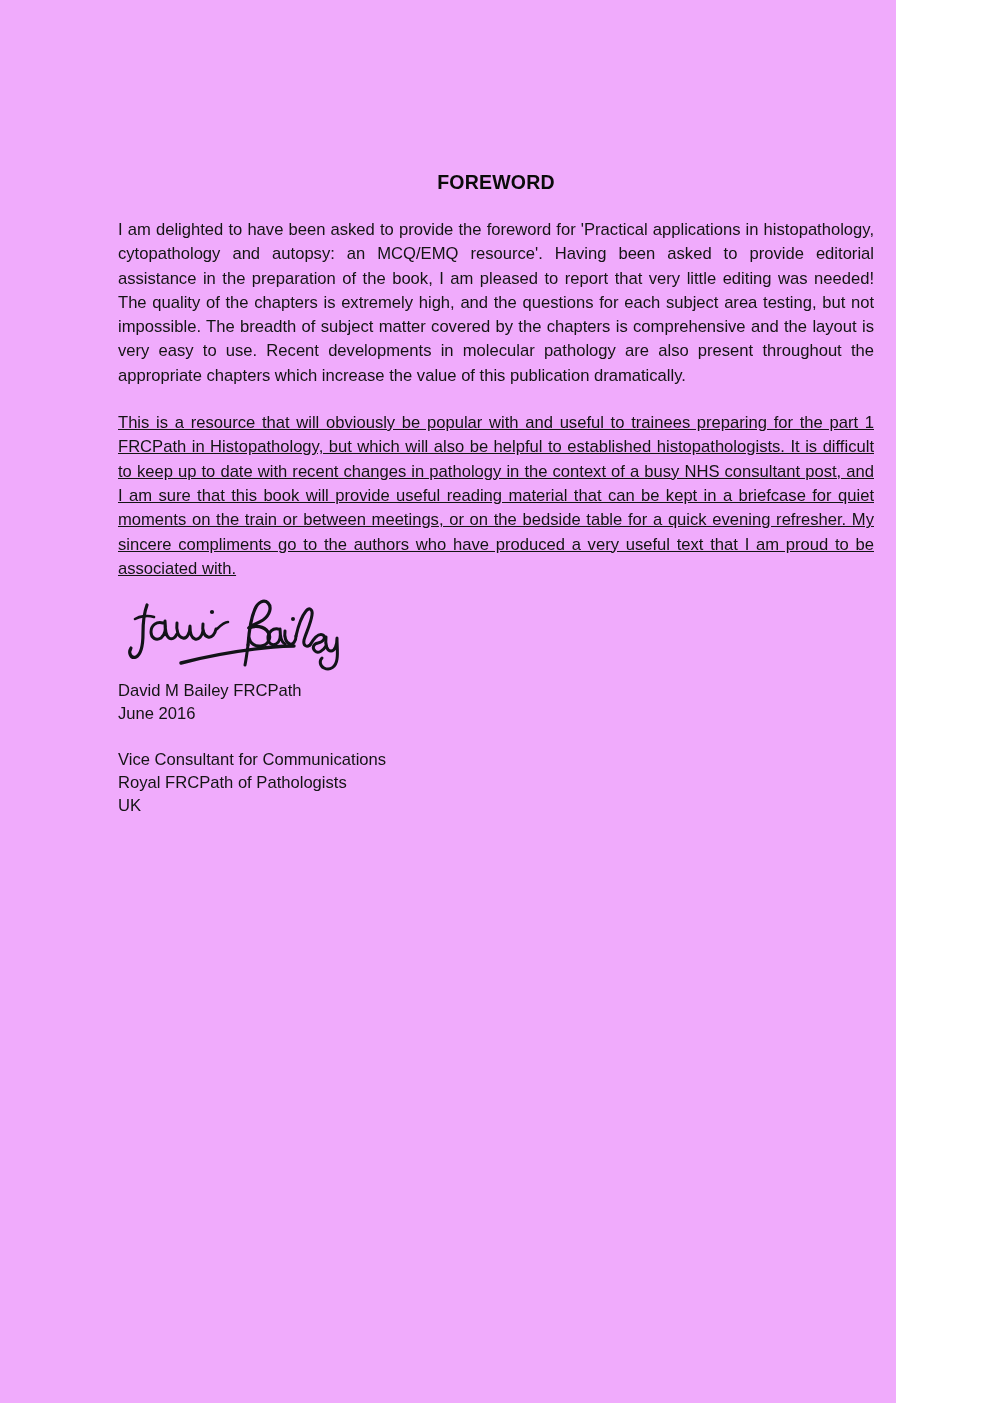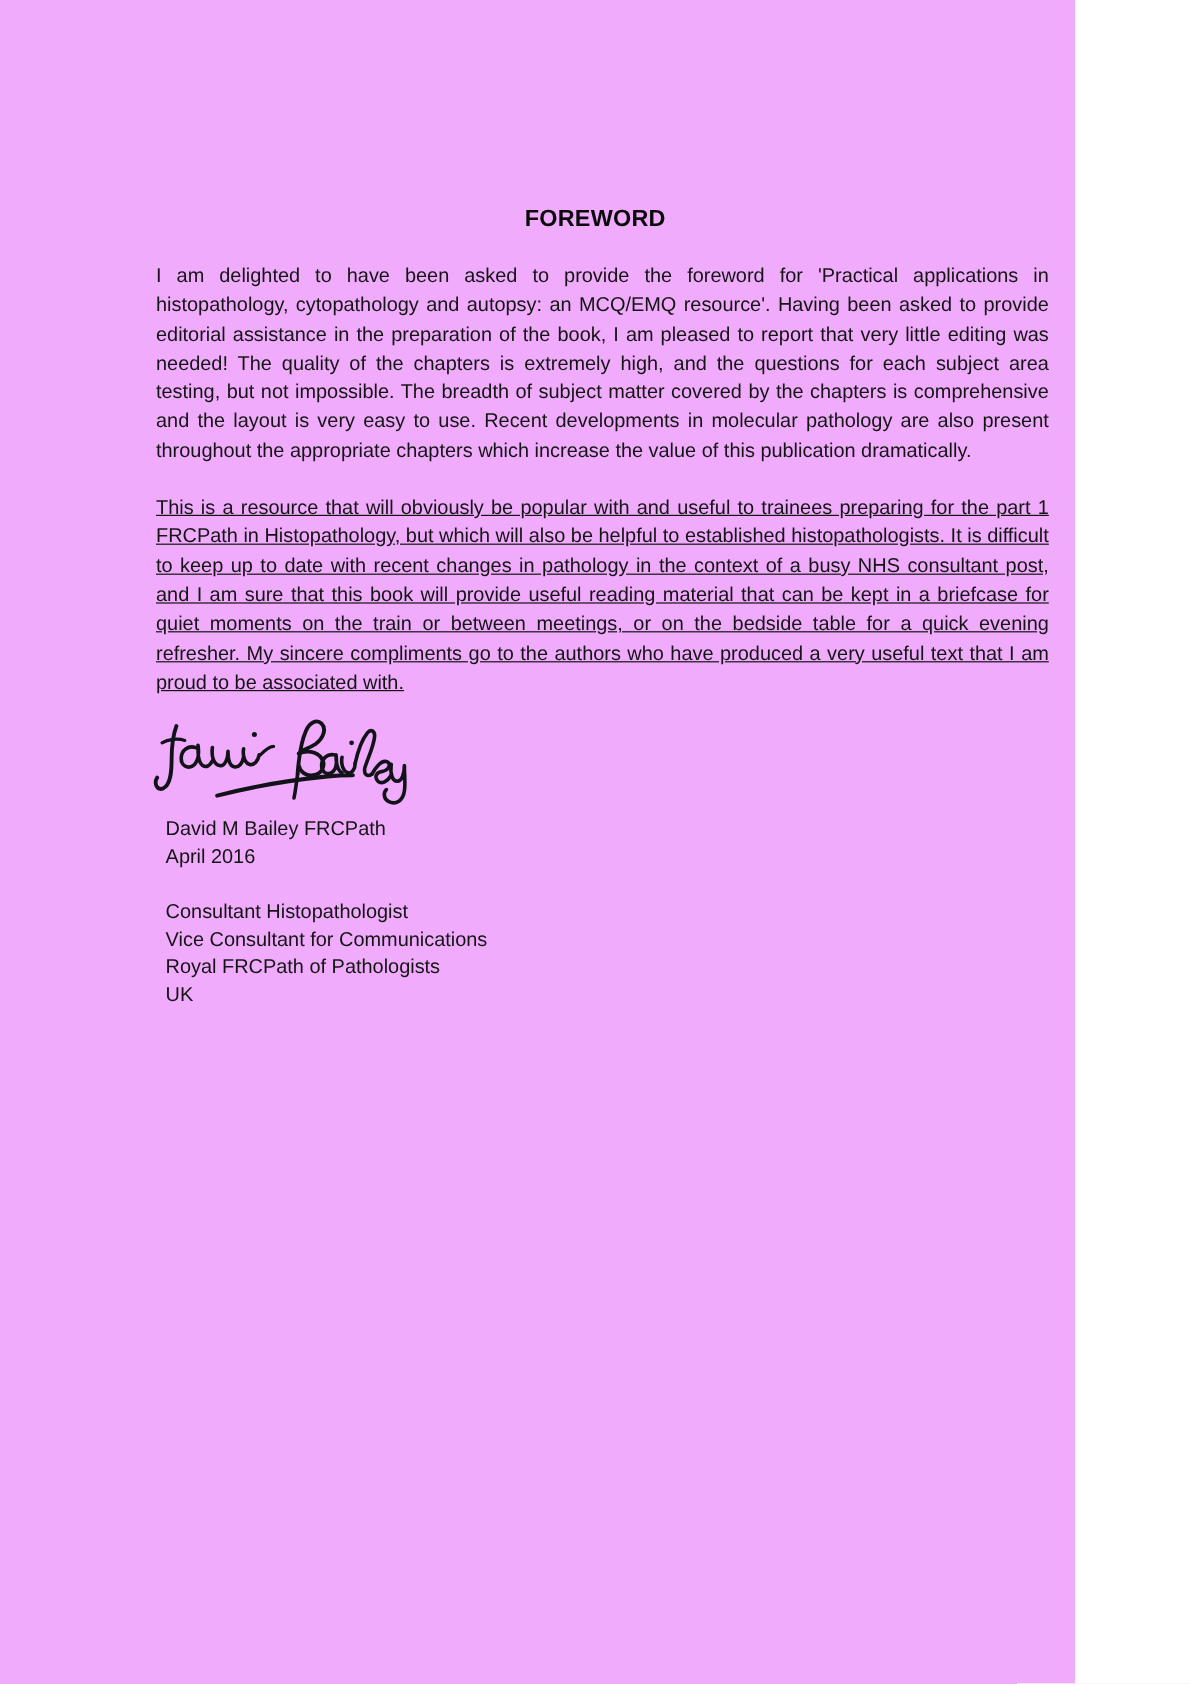--- a/index.html
+++ b/index.html
@@ -45,21 +45,21 @@
   }
 
   .body-block {
     position: absolute;
     top: 218px;
     left: 0;
     width: 756px;
   }
 
   p.para {
-    margin: 0 0 23px 12px;
+    margin: 0 0 23px 0;
     padding: 0;
     font-size: 16.6px;
     line-height: 24.3px;
     text-align: justify;
     text-justify: inter-word;
     color: #141414;
     hyphens: none;
   }
   p.para:last-child {
     margin-bottom: 0;
@@ -80,21 +80,20 @@
   }
 
   .sign-off {
     position: absolute;
     top: 679px;
     left: 0;
     width: 500px;
     font-size: 16.6px;
     line-height: 23px;
     color: #141414;
-    margin-left: 20px;
   }
   .sign-off .line {
     display: block;
     white-space: pre;
   }
   .sign-off .gap {
     display: block;
     height: 23px;
   }
 </style>
@@ -150,22 +149,21 @@
           <path d="M208 54 C207 62, 209 68, 213 68 C217 68, 219 62, 219 55
                    C219 63, 220 70, 219 76 C218 84, 212 88, 206 85 C202 83, 201 78, 204 75" stroke-width="3"></path>
 
           <path d="M63 80 C90 73, 125 67, 155 64 C165 63, 172 63, 176 63" stroke-width="3.4"></path>
         </g>
       </svg>
     </div>
 
     <div class="sign-off">
       <span class="line">David M Bailey FRCPath</span>
-      <span class="line">April 2016</span>
+      <span class="line">June 2016</span>
       <span class="gap"></span>
-      <span class="line">Consultant Histopathologist</span>
       <span class="line">Vice Consultant for Communications</span>
       <span class="line">Royal FRCPath of Pathologists</span>
       <span class="line">UK</span>
     </div>
 
   </div>
 </div>
 
 </body></html>

